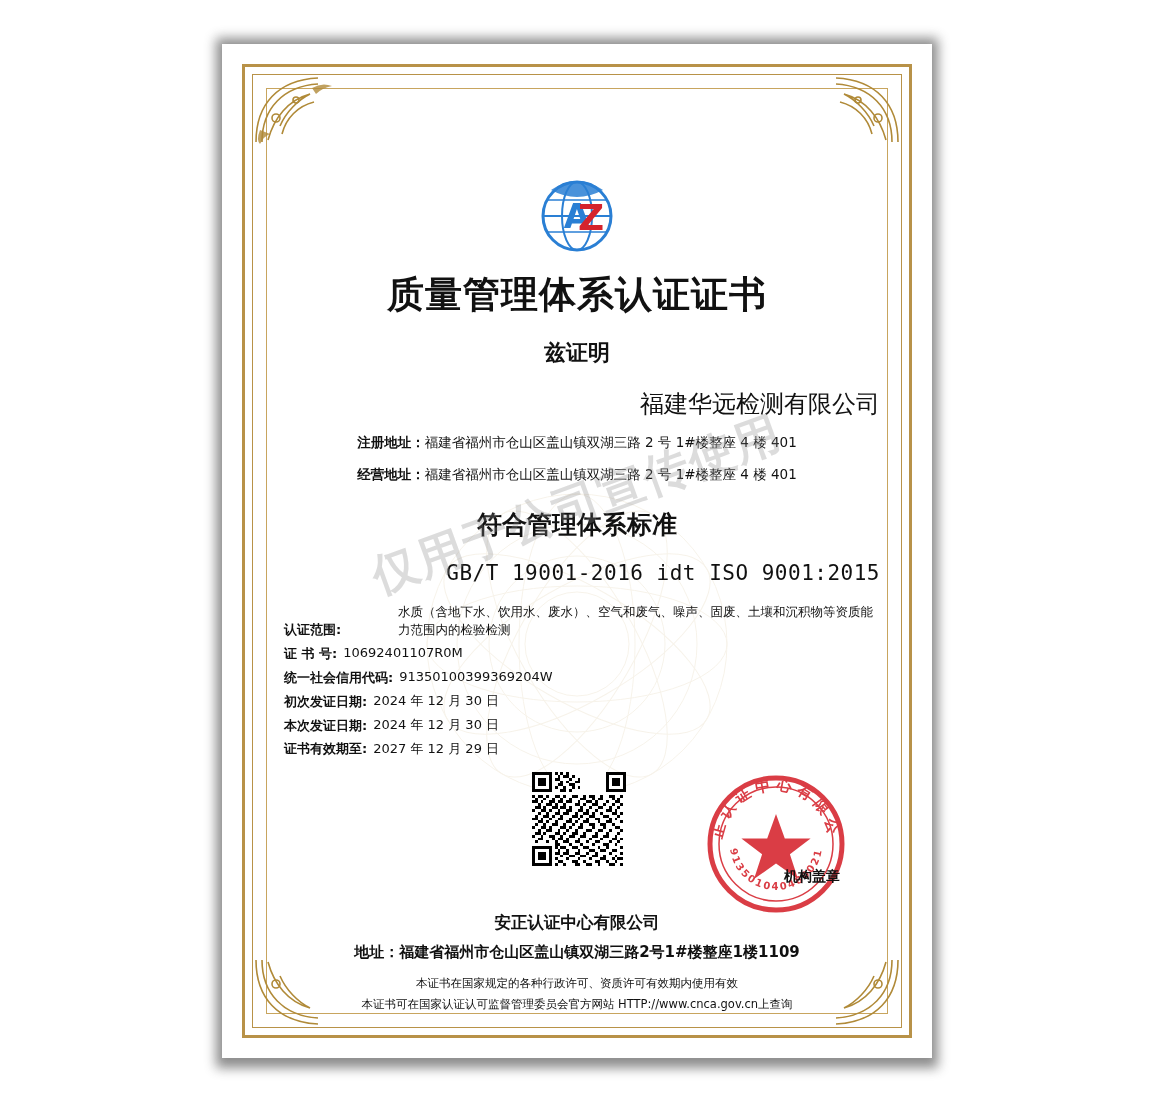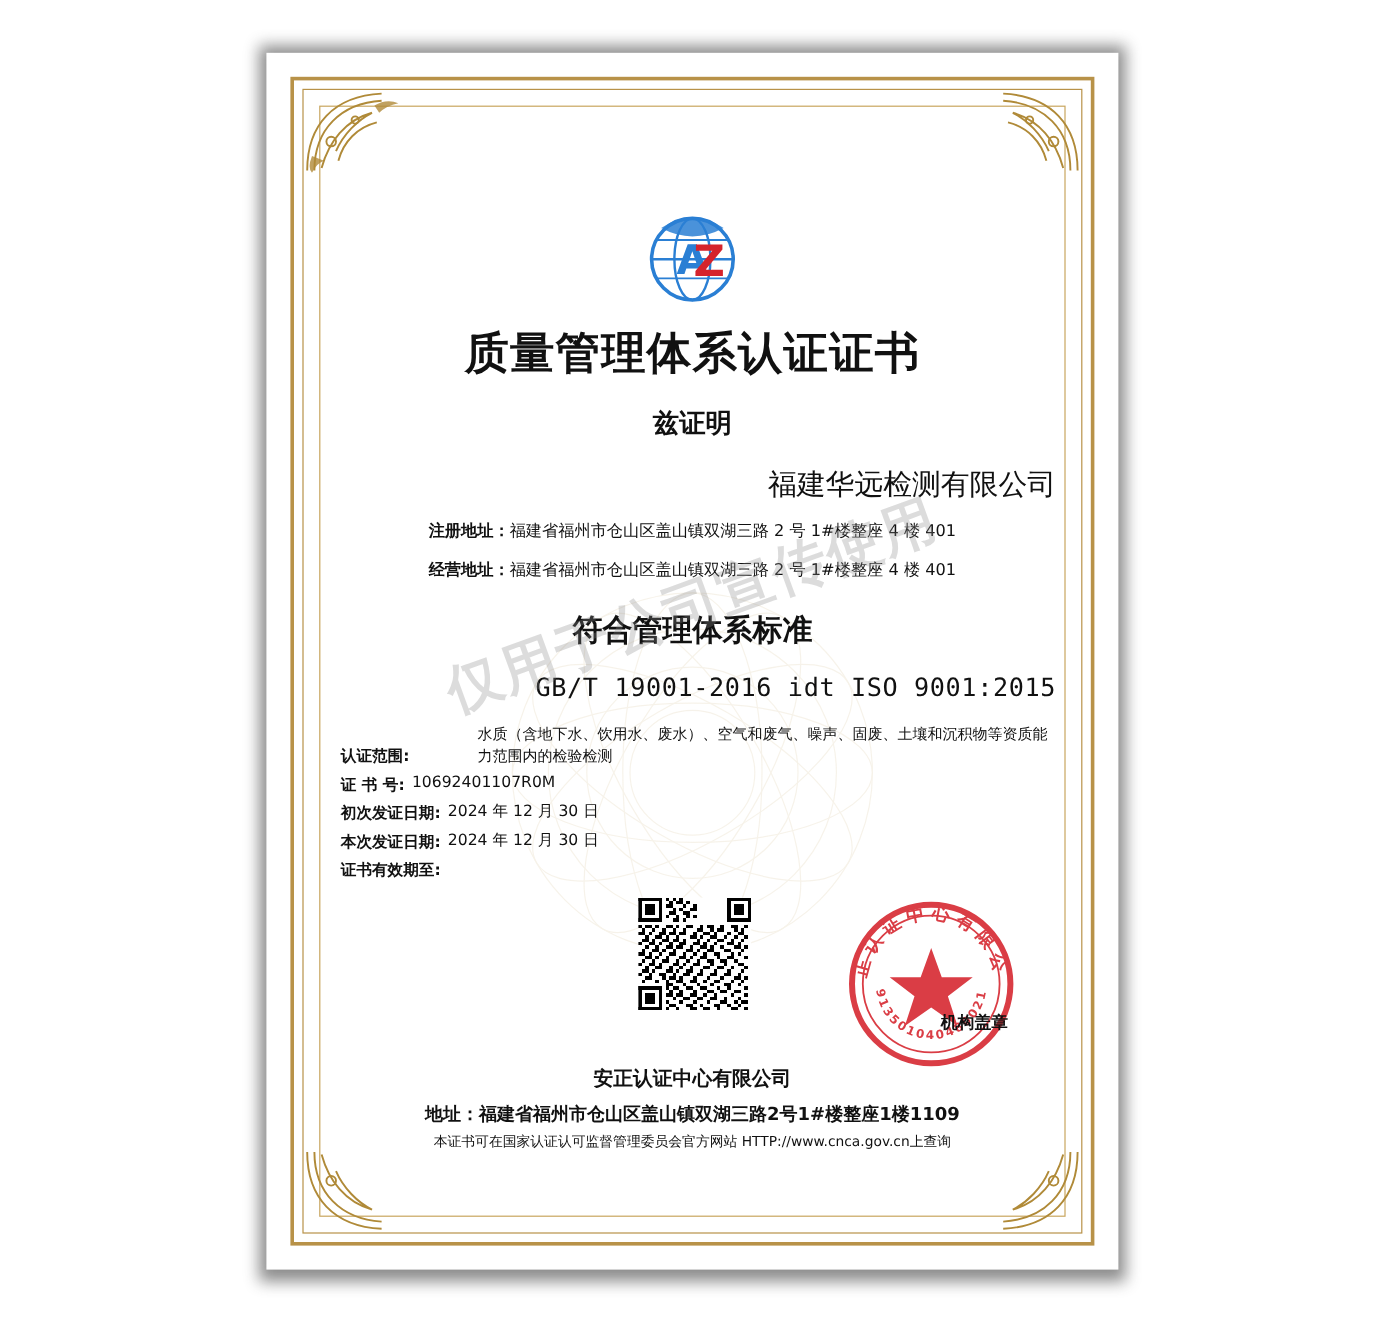--- a/index.html
+++ b/index.html
@@ -407,29 +407,34 @@
       <div id="details">
         <div class="d-row scope">
           <span class="d-lbl">认证范围:</span>
           <span class="d-val">水质（含地下水、饮用水、废水）、空气和废气、噪声、固废、土壤和沉积物等资质能力范围内的检验检测</span>
         </div>
         <div class="d-row">
           <span class="d-lbl">证 书 号:</span>
           <span class="d-val">10692401107R0M</span>
         </div>
         <div class="d-row">
+          <span class="d-lbl">统一社会信用代码:</span>
+          <span class="d-val">91350100399369204W</span>
+        </div>
+        <div class="d-row">
           <span class="d-lbl">初次发证日期:</span>
           <span class="d-val">2024 年 12 月 30 日</span>
         </div>
         <div class="d-row">
           <span class="d-lbl">本次发证日期:</span>
           <span class="d-val">2024 年 12 月 30 日</span>
         </div>
         <div class="d-row">
           <span class="d-lbl">证书有效期至:</span>
+          <span class="d-val">2027 年 12 月 29 日</span>
         </div>
       </div>
 
       <div id="lower">
 
 
         <svg id="qr" viewBox="0 0 33 33" shape-rendering="crispEdges">
           <rect width="33" height="33" fill="#fff"></rect>
           <g fill="#000">
             <rect x="0" y="0" width="7" height="1"></rect>
@@ -700,20 +705,21 @@
               <textPath href="#sealBottom" startOffset="50%" text-anchor="middle">913501040480021</textPath>
             </text>
           </g>
         </svg>
         <div id="seal-label">机构盖章</div>
       </div>
 
       <div id="issuer">安正认证中心有限公司</div>
       <div id="issuer-addr">地址：福建省福州市仓山区盖山镇双湖三路2号1#楼整座1楼1109</div>
 
+      <div class="note" id="note1">本证书在国家规定的各种行政许可、资质许可有效期内使用有效</div>
       <div class="note">本证书可在国家认证认可监督管理委员会官方网站 HTTP://www.cnca.gov.cn上查询</div>
 
     </div>
 
     <div id="watermark-text">仅用于公司宣传使用</div>
 
   </div>
 </div>
 
 </body></html>

